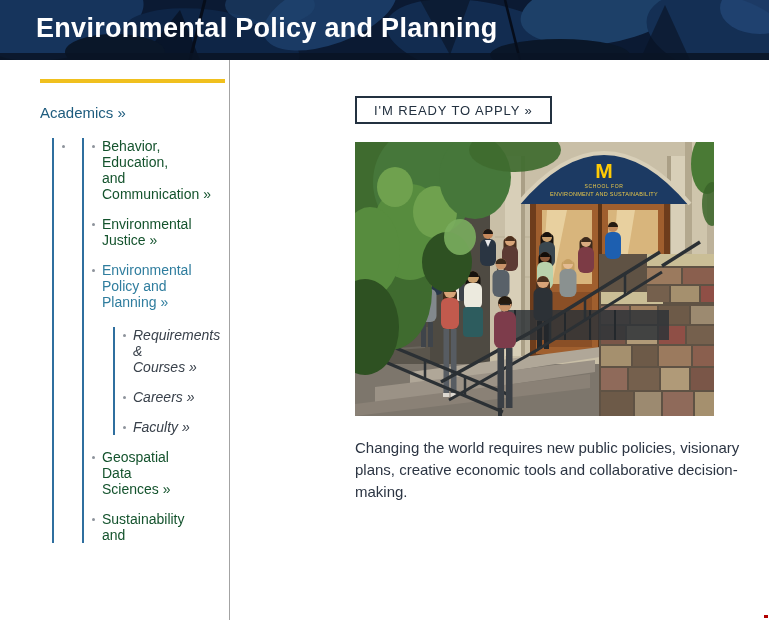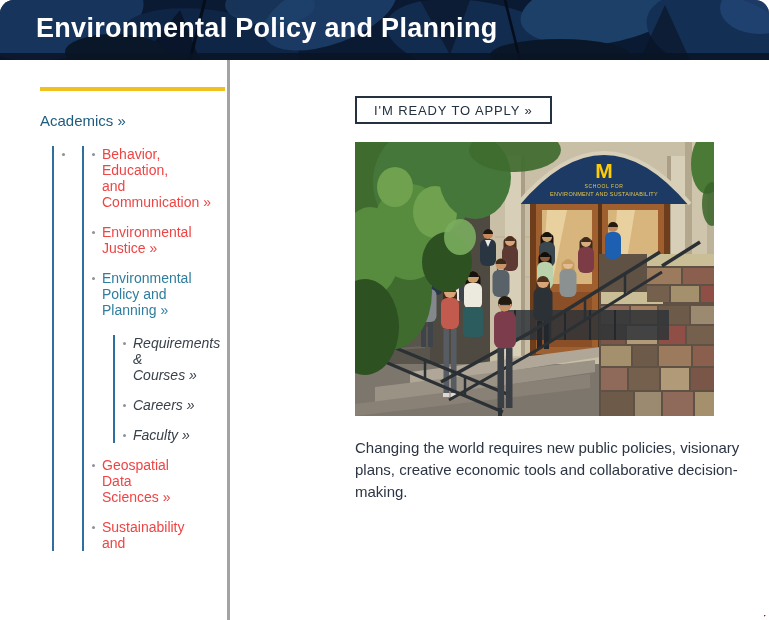--- a/index.html
+++ b/index.html
@@ -1,46 +1,46 @@
 <!DOCTYPE html>
 <html><head>
 <meta charset="utf-8">
 <style>
   * { margin:0; padding:0; box-sizing:border-box; }
   html,body { background:#ffffff; }
   body { font-family:"Liberation Sans", sans-serif; }
-  .page { position:relative; width:769px; height:620px; overflow:hidden; background:#fff;border-radius:14px; }
+  .page { position:relative; width:769px; height:620px; overflow:hidden; background:#fff; }
 
   
   .hero { position:relative; width:769px; height:60px; overflow:hidden; }
   .hero-bg { position:absolute; inset:0; width:100%; height:100%; display:block; }
   .hero-title { position:absolute; left:36px; top:50%; transform:translateY(-54%);
     color:#ffffff; font-size:27px; font-weight:bold; letter-spacing:0.3px; white-space:nowrap; }
 
   
   .content { display:flex; width:769px; height:560px; }
-  .sidebar { width:230px; min-width:230px; height:560px; border-right:3px solid #a3a3a3;
-    padding:27px 0 0 40px; }
+  .sidebar { width:230px; min-width:230px; height:560px; border-right:1px solid #a3a3a3;
+    padding:19px 0 0 40px; }
   .main { flex:1; padding:36px 0 0 125px; }
 
   
   .yellow-rule { width:185px; height:4px; background:#f0c01e; margin-bottom:22px; }
   nav ul { list-style:none; }
   .nav-label { display:block; white-space:pre-line; line-height:16px; }
   .lvl1 > li { margin-bottom:14px; }
   .lvl1-label { font-size:15px; color:#1e5c7e; }
   ul.lvl2 { margin:14px 0 0 12px; border-left:2px solid #2f6f9f; }
   ul.lvl3 { margin:17px 0 0 10px; border-left:2px solid #2f6f9f; }
   ul.lvl4 { margin:17px 0 14px 11px; border-left:2px solid #2f6f9f;font-style:italic; }
   .lvl2 > li, .lvl3 > li, .lvl4 > li { position:relative; padding-left:18px; margin-bottom:14px; }
   .lvl2 > li::before, .lvl3 > li::before, .lvl4 > li::before {
     content:""; position:absolute; left:8px; top:7px; width:3px; height:3px;
     border-radius:50%; background:#8d939b; }
   .lvl2 .nav-label { font-size:15px; color:#2f7d9e; }
-  .lvl3 .nav-label { font-size:14px; color:#ef4444; max-width:120px; }
+  .lvl3 .nav-label { font-size:14px; color:#14532d; max-width:120px; }
   .lvl3 > li.trail > .nav-label { color:#2f7d9e; }
   .lvl4 .nav-label { font-size:14px; color:#39414b; max-width:100px; }
   .nav-item { cursor:pointer; }
 
   
   .cta { display:block; width:max-content; background:#fff; border:2px solid #233140;
     color:#233140; font-family:"Liberation Sans",sans-serif; font-size:13px;
     letter-spacing:0.9px; padding:6px 17px 5px 17px; margin-bottom:17px; cursor:pointer;
     line-height:14px; height:28px; }
   .photo-wrap { margin-top:18px; width:359px; height:274px; }

